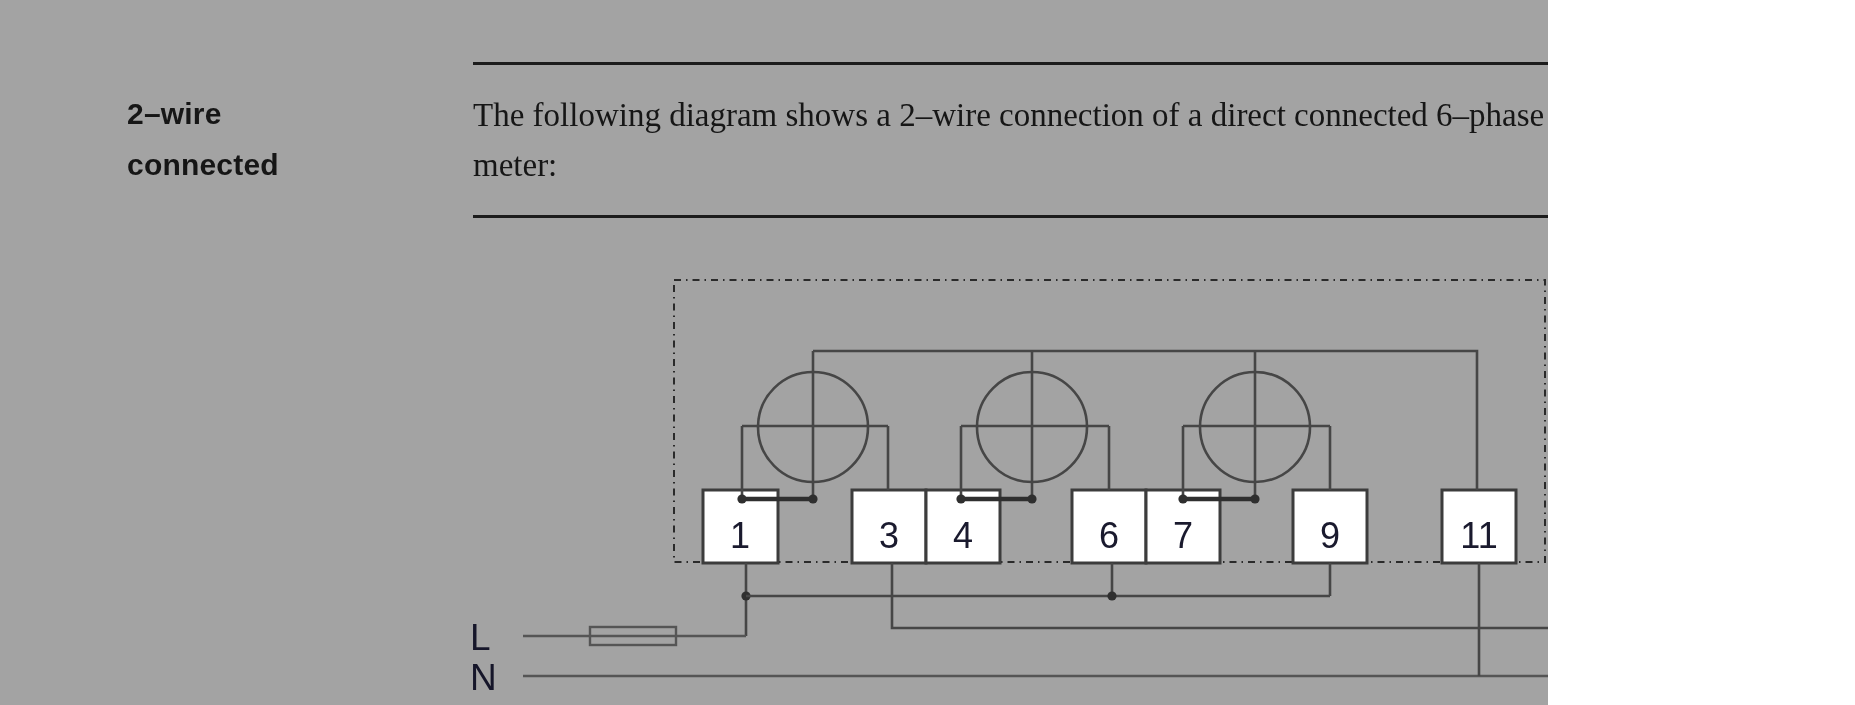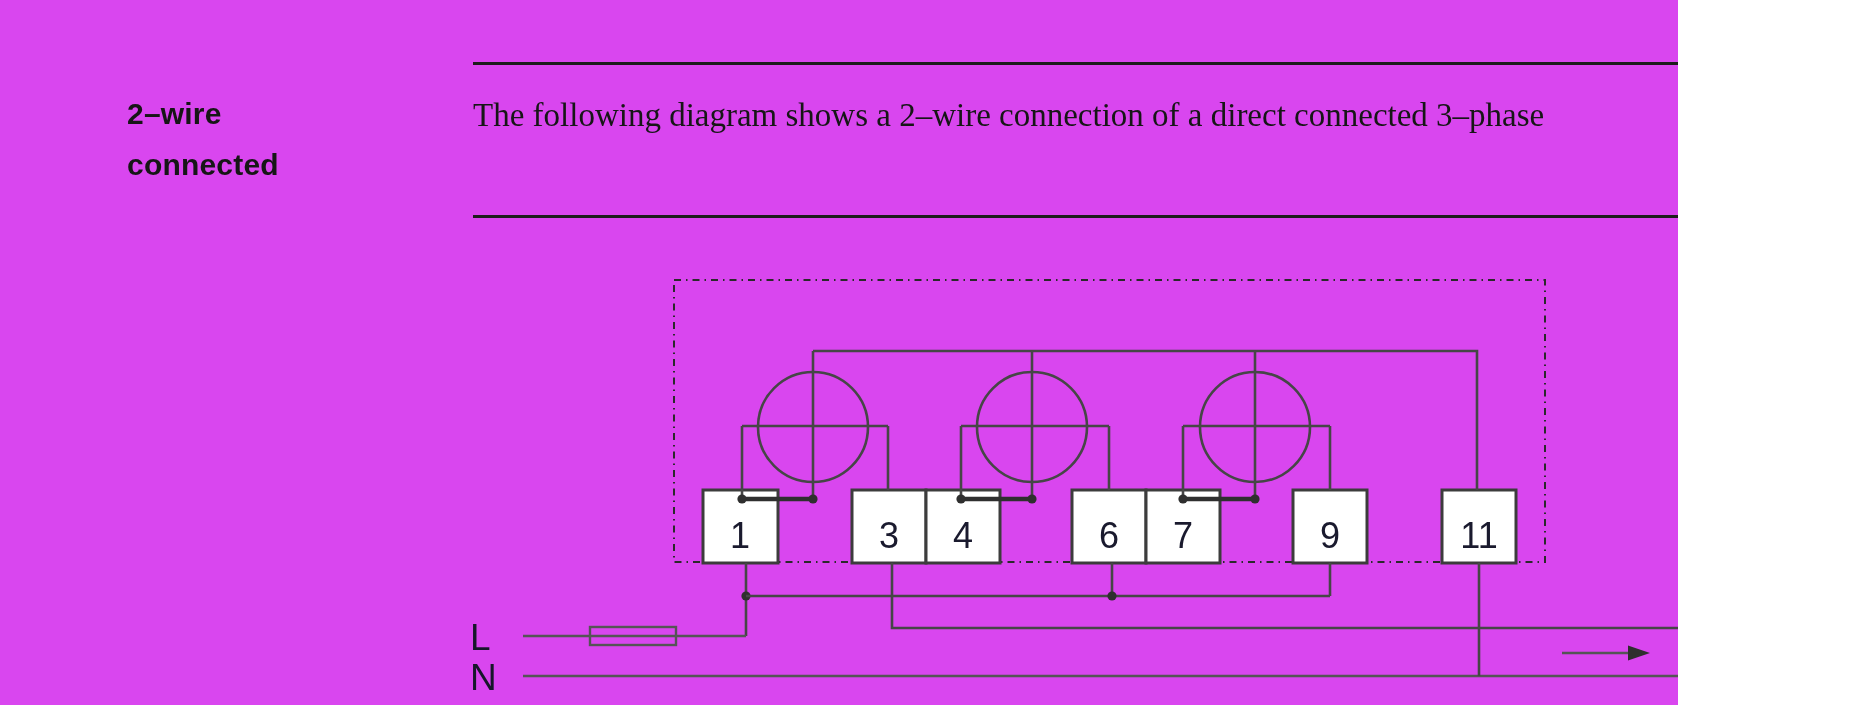--- a/index.html
+++ b/index.html
@@ -1,20 +1,20 @@
 <!DOCTYPE html>
 <html><head>
 <meta charset="utf-8">
 <style>
   html, body { margin: 0; padding: 0; background: #ffffff; }
   .page {
     position: relative;
-    width: 1678px;
+    width: 1548px;
     height: 705px;
-    background: #d946ef;
+    background: #a3a3a3;
     overflow: hidden;
     font-family: "Liberation Sans", sans-serif;
   }
   .section-label {
     position: absolute;
     left: 127px;
     top: 88px;
     font-family: "Liberation Sans", sans-serif;
     font-weight: bold;
     font-size: 30px;
@@ -73,21 +73,22 @@
 
   <div class="section-label">
     <div>2–wire</div>
     <div>connected</div>
   </div>
 
   <div class="rule rule-top"></div>
   <div class="rule rule-mid"></div>
 
   <div class="paragraph">
-    <div>The following diagram shows a 2–wire connection of a direct connected 3–phase</div>
+    <div>The following diagram shows a 2–wire connection of a direct connected 6–phase</div>
+    <div>meter:</div>
   </div>
 
   <svg class="diagram-svg" viewBox="0 0 1855 705">
 
     <rect class="dotted" x="674" y="280" width="871" height="282"></rect>
 
     <g>
       <rect class="tbox" x="703" y="490" width="75" height="73"></rect>
       <rect class="tbox" x="852" y="490" width="74" height="73"></rect>
       <rect class="tbox" x="926" y="490" width="74" height="73"></rect>

